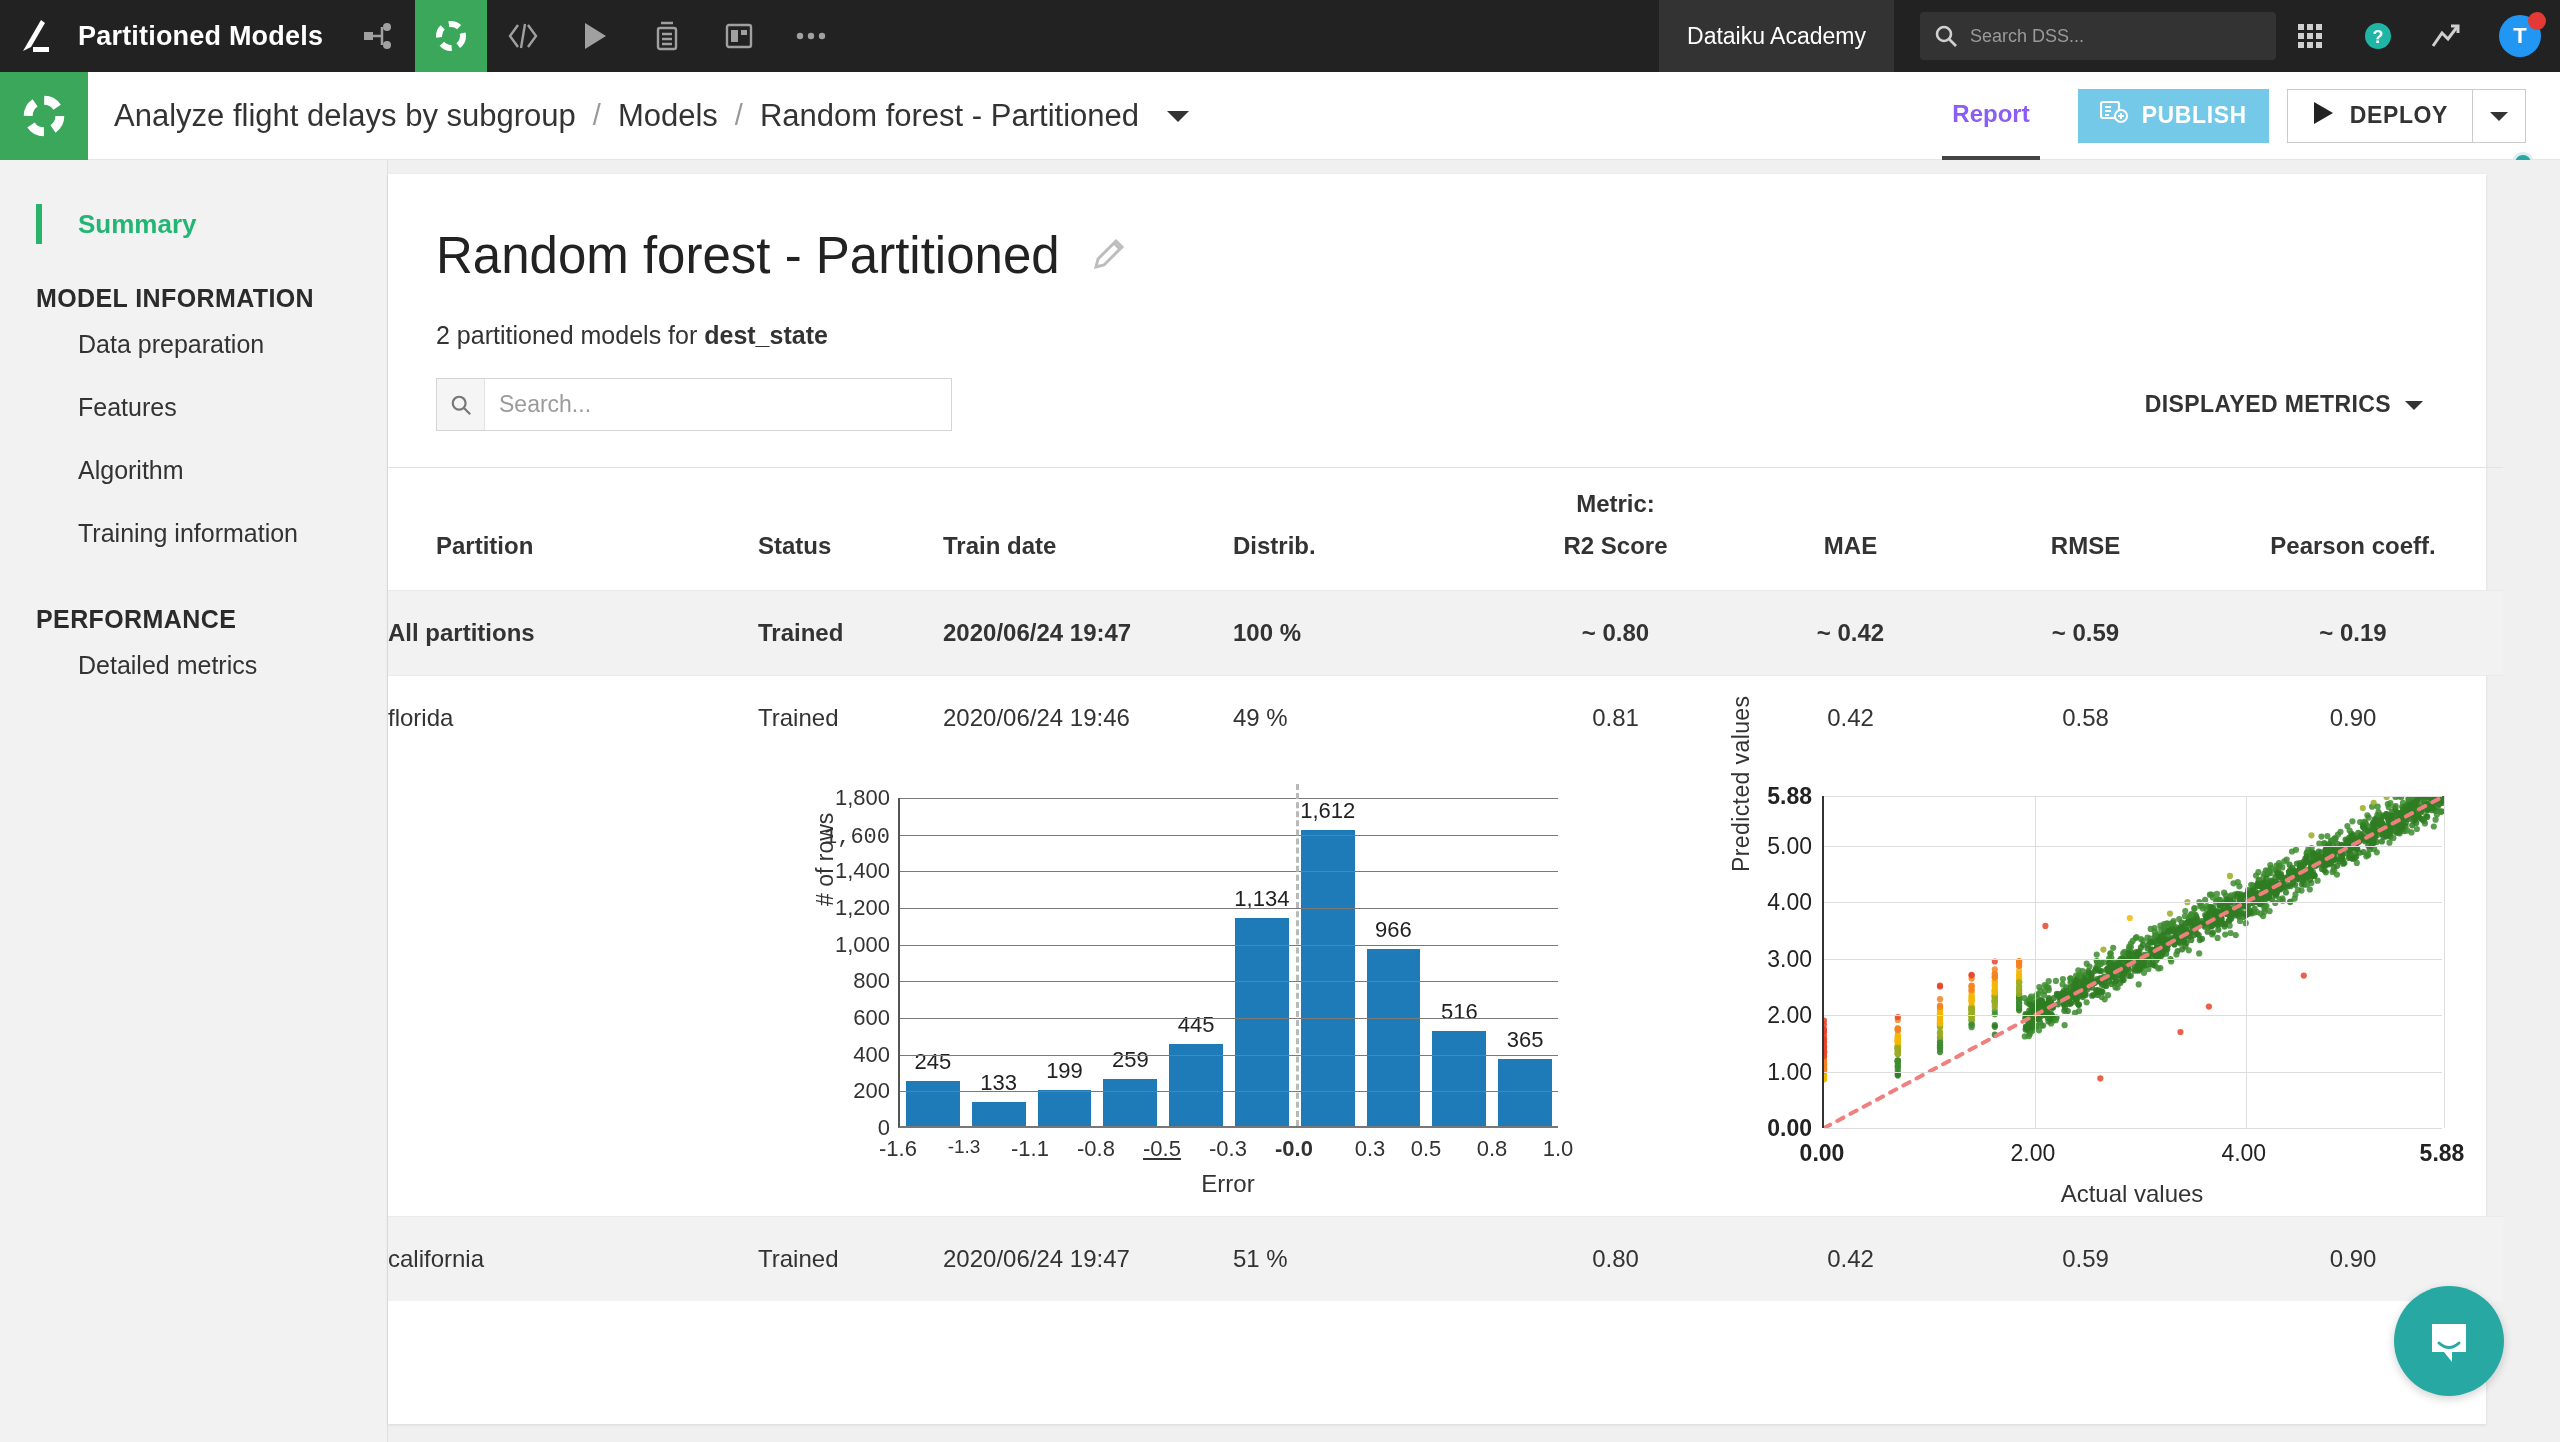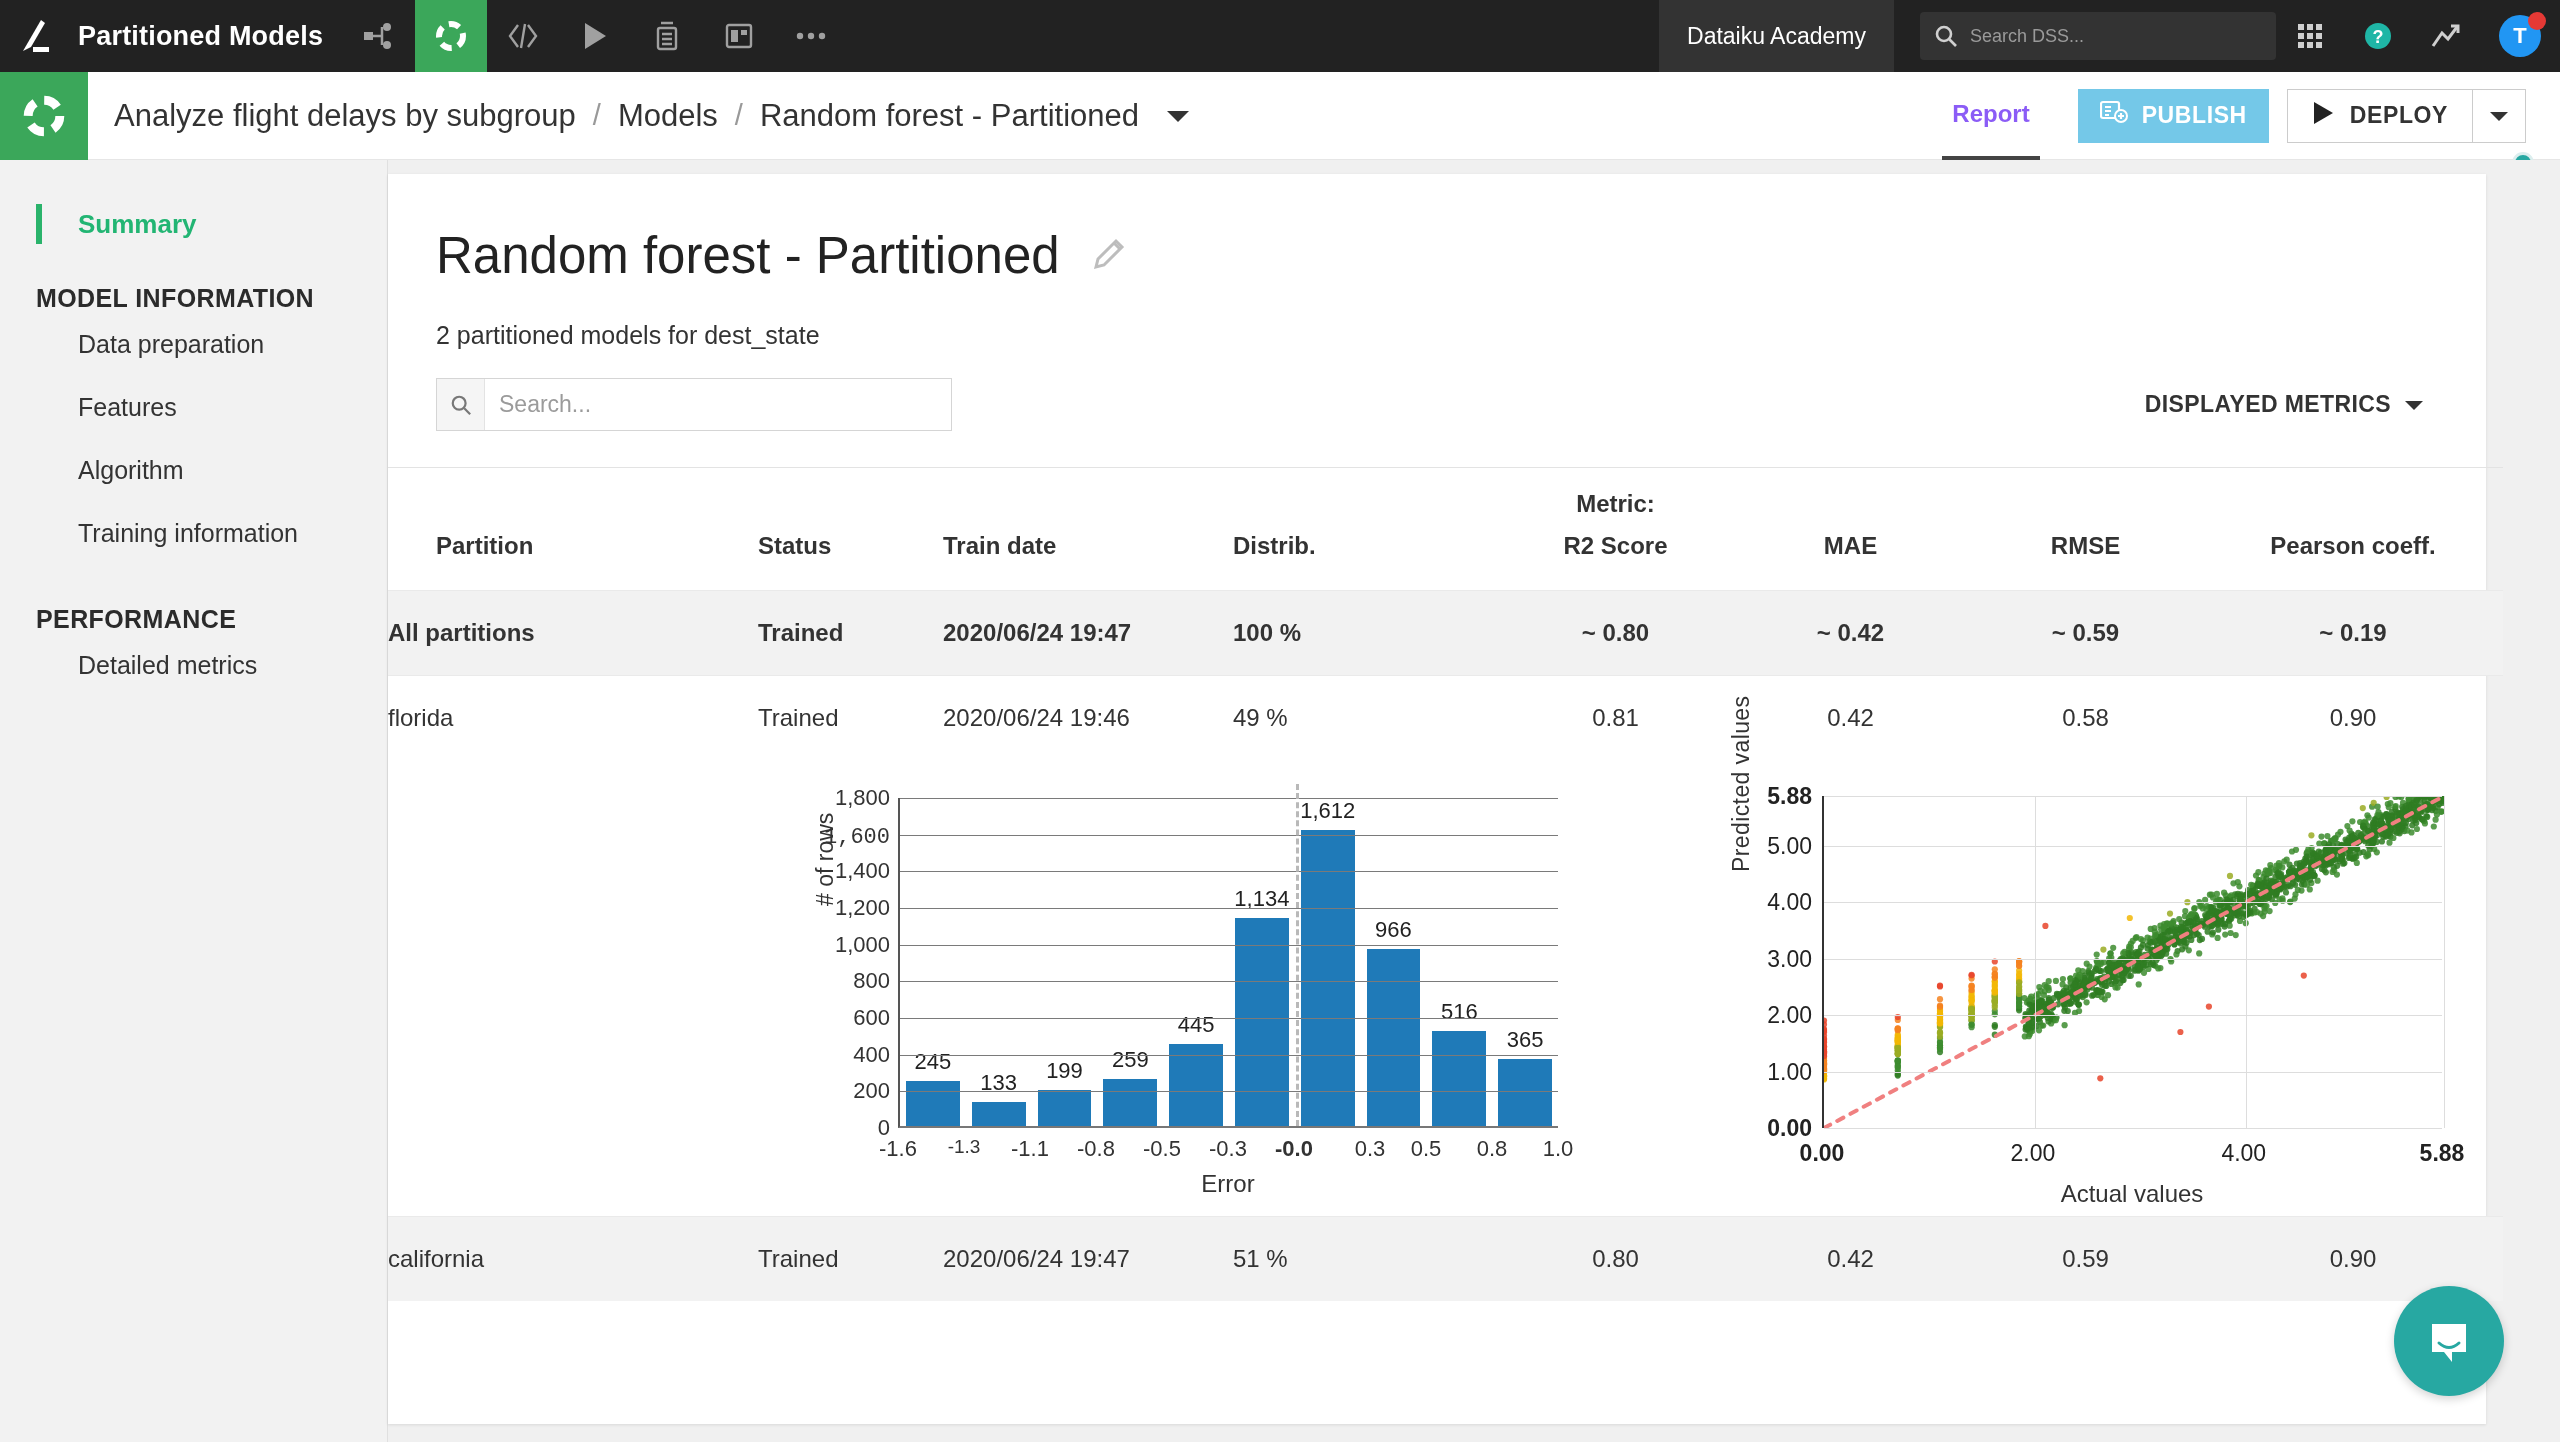--- a/index.html
+++ b/index.html
@@ -124,21 +124,21 @@
     background:#f0f0f0; padding:14px 28px 0 0;
   }
   .card{
     margin-left:0; width:2098px; background:#ffffff; min-height:1250px;
     box-shadow:0 1px 3px rgba(0,0,0,.10);
   }
   .title-row{ display:flex; align-items:center; padding:52px 0 0 48px; }
   .page-title{ font-size:51px; color:#222222; }
   .pencil{ margin-left:28px; display:flex; align-items:center; }
   .subline{ padding:36px 0 0 48px; font-size:25px; color:#333333; }
-  .subline b{ font-weight:normal; }
+  .subline b{ font-weight:bold; }
 
   .search-row{ display:flex; align-items:center; padding:28px 0 0 48px; }
   .searchbox{
     display:flex; align-items:center; width:516px; height:53px; border:1px solid #d5d5d5;
     background:#ffffff;
   }
   .searchbox .ic{
     width:48px; height:100%; background:#f5f5f5; border-right:1px solid #e3e3e3;
     display:flex; align-items:center; justify-content:center; color:#777777;
   }
@@ -591,21 +591,21 @@
                     <div class="hist-ytick" style="top: 39px; font-family: Liberation Mono, monospace;">1,600</div>
                     <div class="hist-grid" style="top: 0px;"></div>
                     <div class="hist-ytick" style="top: 0px;">1,800</div>
                     <div class="hist-dash" style="left: 396px; border-color: rgb(185, 185, 185);"></div>
                   </div>
                 <div class="hist-xticks" id="histX" style="display: block; height: 26px; position: absolute;">
                     <span style="position: absolute; left: 0px; transform: translateX(-50%); font-size: 22px; color: rgb(51, 51, 51); white-space: nowrap;">-1.6</span>
                     <span style="position: absolute; left: 66px; transform: translateX(-50%); font-size: 19px; color: rgb(51, 51, 51); white-space: nowrap;">-1.3</span>
                     <span style="position: absolute; left: 132px; transform: translateX(-50%); font-size: 22px; color: rgb(51, 51, 51); white-space: nowrap;">-1.1</span>
                     <span style="position: absolute; left: 198px; transform: translateX(-50%); font-size: 22px; color: rgb(51, 51, 51); white-space: nowrap;">-0.8</span>
-                    <span style="position: absolute; left: 264px; transform: translateX(-50%); font-size: 22px; color: rgb(51, 51, 51); white-space: nowrap;">-0.5</span>
+                    <span style="position: absolute; left: 264px; transform: translateX(-50%); font-size: 22px; color: rgb(51, 51, 51); white-space: nowrap; text-decoration: underline;">-0.5</span>
                     <span style="position: absolute; left: 330px; transform: translateX(-50%); font-size: 22px; color: rgb(51, 51, 51); white-space: nowrap;">-0.3</span>
                     <span style="position: absolute; left: 396px; transform: translateX(-50%); font-size: 22px; color: rgb(51, 51, 51); white-space: nowrap; font-weight: bold;">-0.0</span>
                     <span style="position: absolute; left: 472px; transform: translateX(-50%); font-size: 22px; color: rgb(51, 51, 51); white-space: nowrap;">0.3</span>
                     <span style="position: absolute; left: 528px; transform: translateX(-50%); font-size: 22px; color: rgb(51, 51, 51); white-space: nowrap;">0.5</span>
                     <span style="position: absolute; left: 594px; transform: translateX(-50%); font-size: 22px; color: rgb(51, 51, 51); white-space: nowrap;">0.8</span>
                     <span style="position: absolute; left: 660px; transform: translateX(-50%); font-size: 22px; color: rgb(51, 51, 51); white-space: nowrap;">1.0</span>
                   </div>
                 <div class="hist-xlab">Error</div>
               </div>
 

